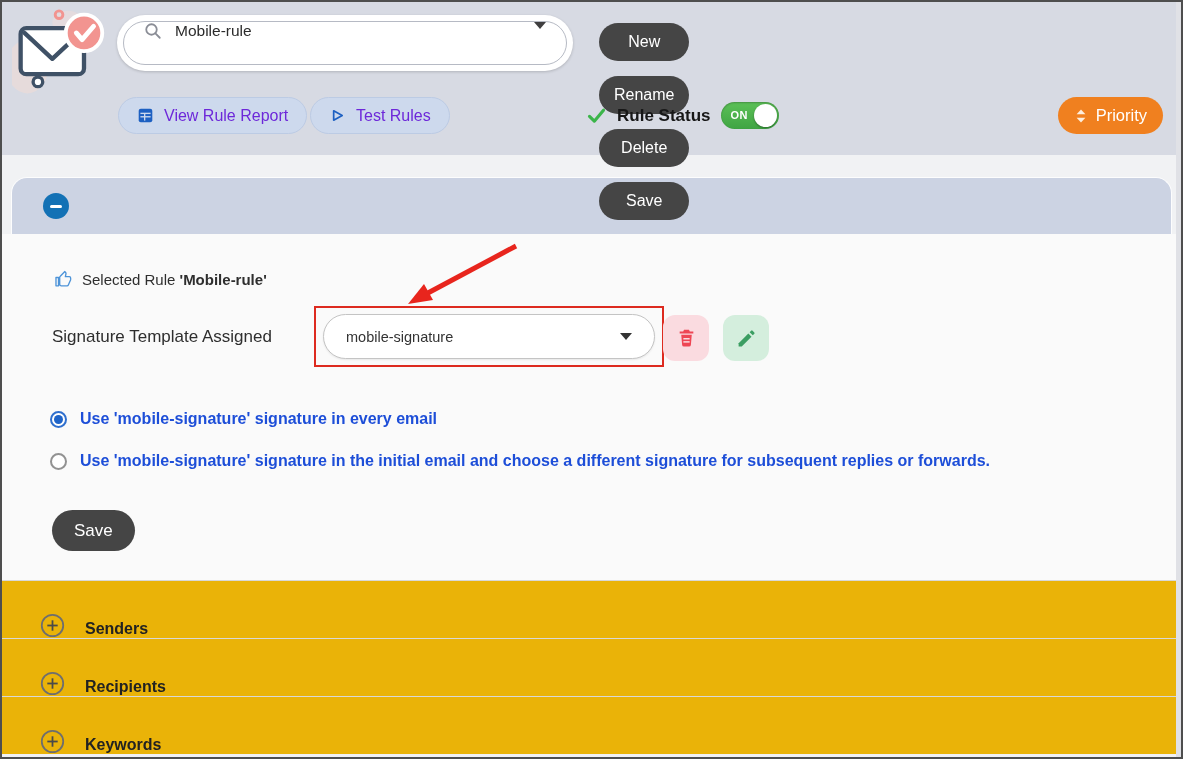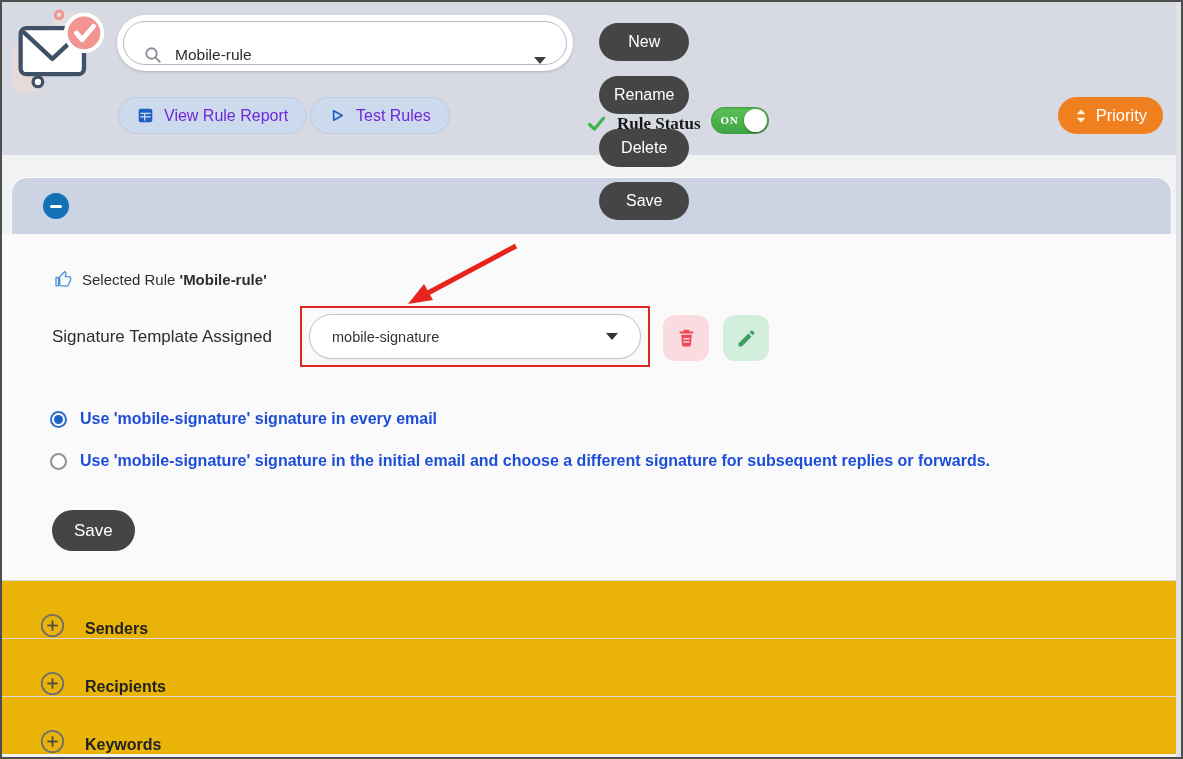--- a/index.html
+++ b/index.html
@@ -14,41 +14,41 @@
   
   .topbar { position:relative; height:153px; background:#d7dae3; }
   .logo { position:absolute; left:10px; top:4px; width:96px; height:98px; }
   .search-pill {
     position:absolute; left:115px; top:13px; width:456px; height:56px;
     background:#fff; border-radius:28px; box-shadow:0 1px 3px rgba(0,0,0,.18);
     padding:6px;
   }
   .search-inner {
     height:44px; border:1px solid #b6bac4; border-radius:22px;
-    display:flex; align-items:flex-end; padding:0 20px; gap:13px;
+    display:flex; align-items:flex-start; padding:0 20px; gap:13px;
   }
   .search-value { font-size:15.5px; color:#2b2b2b; }
   .caret-down {
     width:0; height:0; border-left:6px solid transparent;
     border-right:6px solid transparent; border-top:7px solid #3f3f3f;
   }
   .search-inner .caret-down { margin-left:auto; }
   .dark-btn-row { position:absolute; left:597px; top:21px; display:flex; gap:15px;flex-direction:column; }
   .dark-btn {
     min-width:82px; height:38px; padding:0 15px; border:none; cursor:pointer;
     background:#454545; color:#fff; border-radius:20px; font-size:16px;
     font-family:inherit; display:flex; align-items:center; justify-content:center;
   }
   .pill-blue {
     position:absolute; top:95px; height:37px; padding:0 18px;
     background:#cdd9ed; border:1px solid #bccbe4; border-radius:19px;
     display:flex; align-items:center; gap:10px; cursor:pointer;
     color:#6d28d9; font-size:16px; font-family:inherit;
   }
-  .status-group { position:absolute; left:584px; top:95px; height:37px; display:flex; align-items:flex-end; gap:10px;font-family:Liberation Serif, serif; }
+  .status-group { position:absolute; left:584px; top:95px; height:37px; display:flex; align-items:center; gap:10px; }
   .status-label { font-size:17px; font-weight:600; color:#171717; }
   .toggle {
     width:58px; height:27px; border-radius:14px; position:relative; cursor:pointer;
     background:linear-gradient(#5cc157,#3fa443); box-shadow:inset 0 1px 2px rgba(0,0,0,.25);
   }
   .toggle-text {
     position:absolute; left:10px; top:7px; font-size:11px; font-weight:bold; color:#fff;
     letter-spacing:.5px;
   }
   .toggle-knob {
@@ -74,21 +74,21 @@
     display:flex; align-items:center; justify-content:center; cursor:pointer; flex:none;
   }
   .minus-circle::after { content:""; width:12px; height:3px; background:#fff; border-radius:2px; }
   .panel-title { font-size:17px; font-weight:600; color:#1f1f1f; }
   .panel-body { position:relative; height:346px; background:#fafafa; }
   .selected-rule { position:absolute; left:52px; top:36px; display:flex; align-items:center; gap:9px; }
   .selected-rule-text { font-size:15px; color:#2e2e2e; }
   .selected-rule-text b { font-weight:700; }
   .sig-label { position:absolute; left:50px; top:88px; font-size:17px; color:#2e2e2e; line-height:30px; }
   .red-box {
-    position:absolute; left:298px; top:72px; width:350px; height:61px;
+    position:absolute; left:312px; top:72px; width:350px; height:61px;
     border:2px solid #dd2a1f; padding:6px 7px;
   }
   .dropdown-pill {
     height:45px; background:#fff; border:1px solid #c4c4c4; border-radius:23px;
     box-shadow:0 1px 2px rgba(0,0,0,.08); display:flex; align-items:center;
     padding:0 22px; cursor:pointer;
   }
   .dropdown-value { font-size:14.5px; color:#333; }
   .dropdown-pill .caret-down { margin-left:auto; border-top-color:#333; }
   .icon-btn {

